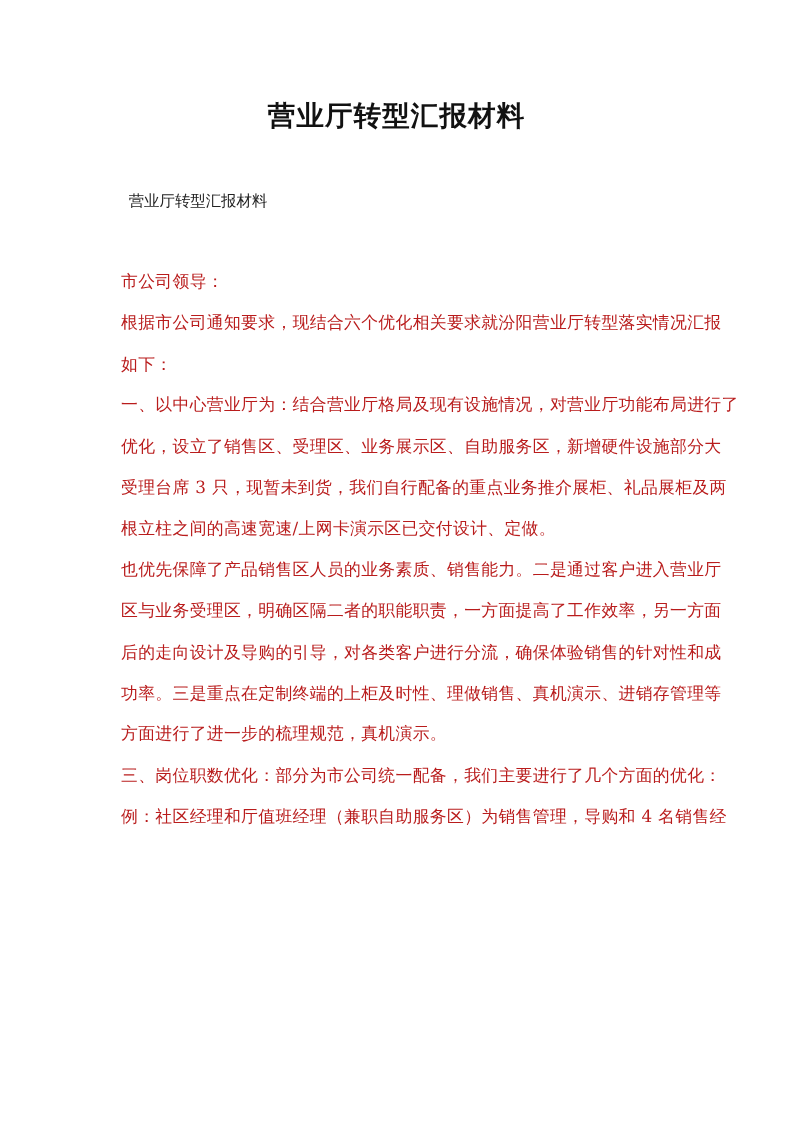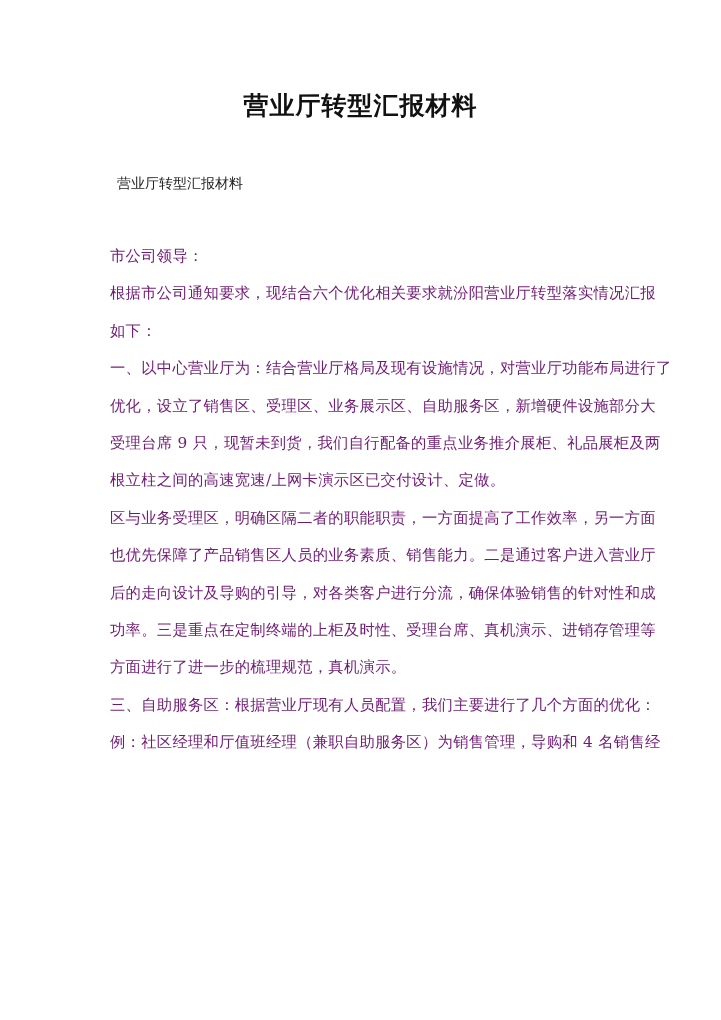--- a/index.html
+++ b/index.html
@@ -49,40 +49,40 @@
       left: 110px;
       top: 244px;
       width: 505px;
     }
     .line {
       height: 37.4px;
       line-height: 24px;
       font-size: 15.3px;
       white-space: nowrap;
       overflow: visible;
-      color: #701a75;
+      color: #b91c1c;
       letter-spacing: 0.3px;
     }
   </style>
 </head>
 <body>
 
 <div class="page">
   <div class="doc-title">营业厅转型汇报材料</div>
   <div class="doc-subtitle">营业厅转型汇报材料</div>
 
   <div class="body-text">
     <div class="line">市公司领导：</div>
     <div class="line">根据市公司通知要求，现结合六个优化相关要求就汾阳营业厅转型落实情况汇报</div>
     <div class="line">如下：</div>
     <div class="line">一、以中心营业厅为：结合营业厅格局及现有设施情况，对营业厅功能布局进行了</div>
     <div class="line">优化，设立了销售区、受理区、业务展示区、自助服务区，新增硬件设施部分大</div>
-    <div class="line">受理台席 9 只，现暂未到货，我们自行配备的重点业务推介展柜、礼品展柜及两</div>
+    <div class="line">受理台席 3 只，现暂未到货，我们自行配备的重点业务推介展柜、礼品展柜及两</div>
     <div class="line">根立柱之间的高速宽速/上网卡演示区已交付设计、定做。</div>
+    <div class="line">也优先保障了产品销售区人员的业务素质、销售能力。二是通过客户进入营业厅</div>
     <div class="line">区与业务受理区，明确区隔二者的职能职责，一方面提高了工作效率，另一方面</div>
-    <div class="line">也优先保障了产品销售区人员的业务素质、销售能力。二是通过客户进入营业厅</div>
     <div class="line">后的走向设计及导购的引导，对各类客户进行分流，确保体验销售的针对性和成</div>
-    <div class="line">功率。三是重点在定制终端的上柜及时性、受理台席、真机演示、进销存管理等</div>
+    <div class="line">功率。三是重点在定制终端的上柜及时性、理做销售、真机演示、进销存管理等</div>
     <div class="line">方面进行了进一步的梳理规范，真机演示。</div>
-    <div class="line">三、自助服务区：根据营业厅现有人员配置，我们主要进行了几个方面的优化：</div>
+    <div class="line">三、岗位职数优化：部分为市公司统一配备，我们主要进行了几个方面的优化：</div>
     <div class="line">例：社区经理和厅值班经理（兼职自助服务区）为销售管理，导购和 4 名销售经</div>
   </div>
 </div>
 
 </body></html>

